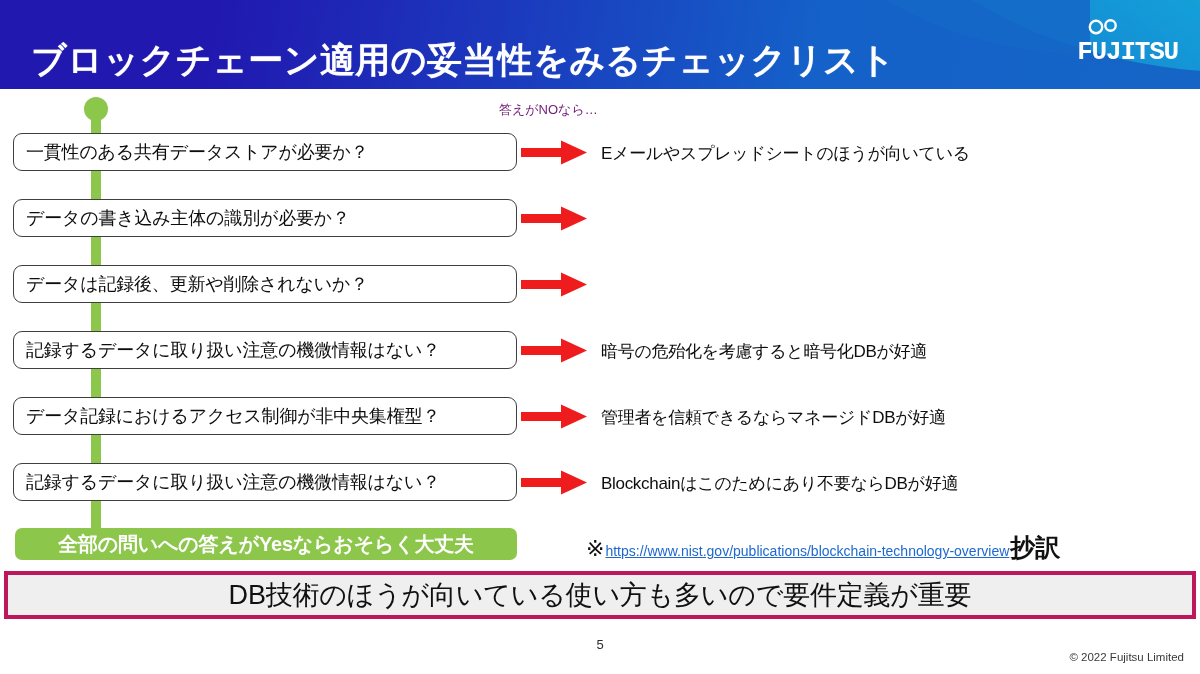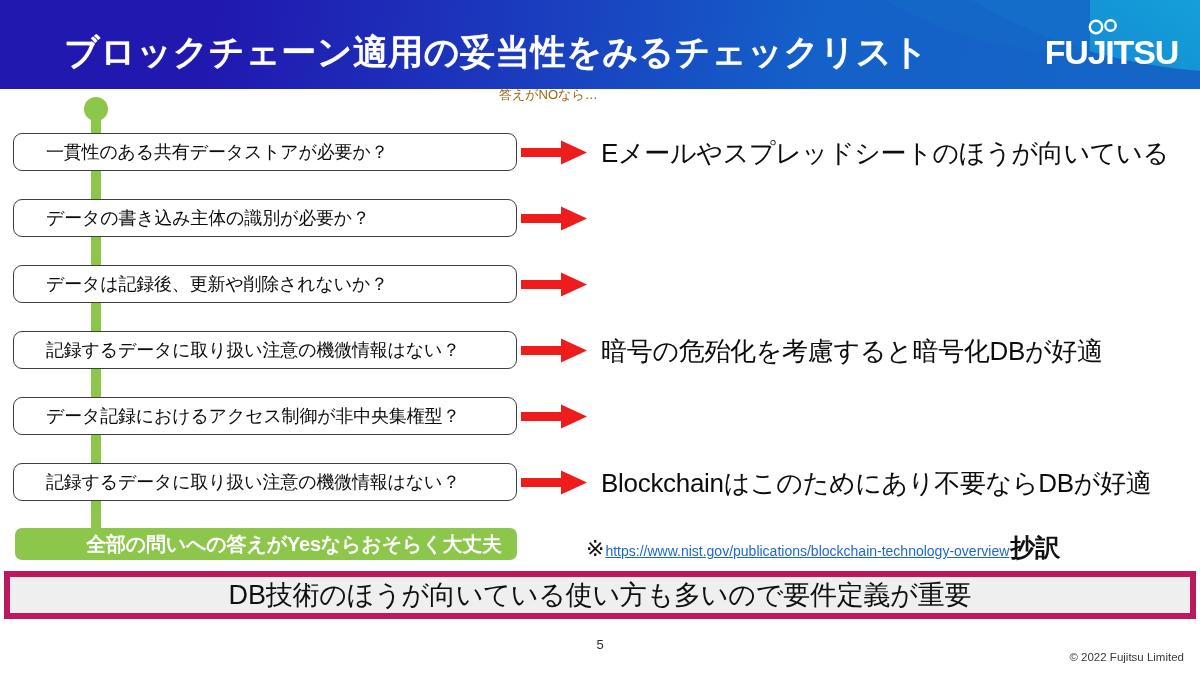--- a/index.html
+++ b/index.html
@@ -25,103 +25,101 @@
     transform:rotate(-2deg);
     pointer-events:none;
   }
   .header-swoosh2{
     position:absolute;right:110px;top:-196px;width:330px;height:250px;
     border-radius:0 0 0 100%;
     background:#1467c7;
     opacity:.85;
   }
   .header-title{
-    position:absolute;left:31px;top:27px;
+    position:absolute;left:31px;top:35px;
     font-size:35px;font-weight:bold;color:#ffffff;
     letter-spacing:.4px;line-height:50px;white-space:nowrap;
     text-shadow:0 0 1px rgba(255,255,255,.4);
     font-family:"Liberation Sans","DejaVu Sans",sans-serif;
-    margin-left:33px;
   }
   .logo{
     position:absolute;right:22px;top:22px;width:164px;height:48px;
   }
   .logo-text{
     position:absolute;left:0;bottom:0;width:164px;
     text-align:right;
-    color:#ffffff;font-size:34px;font-weight:bold;
+    color:#ffffff;font-size:26px;font-weight:bold;
     letter-spacing:-1.2px;line-height:36px;
-    font-family:Liberation Sans, sans-serif;
+    font-family:Liberation Mono, monospace;
   }
   .logo-inf{position:absolute;left:73px;top:-3px;width:34px;height:16px;}
 
   
   .spine{
     position:absolute;left:91px;top:104px;width:10px;height:436px;
     background:#8cc64b;
   }
   .spine-node{
     position:absolute;left:84px;top:97px;width:24px;height:24px;
     border-radius:50%;background:#8cc64b;
   }
 
   
   .no-caption{
-    position:absolute;left:499px;top:86px;
-    font-size:13px;color:#a16207;white-space:nowrap;
+    position:absolute;left:499px;top:101px;
+    font-size:13px;color:#701a75;white-space:nowrap;
   }
 
   
   .row{position:absolute;left:0;width:1200px;height:40px;}
   .qbox{
     position:absolute;left:13px;top:0;width:504px;height:38px;
     border:1.6px solid #3f3f3f;border-radius:9px;background:#ffffff;
     box-sizing:border-box;
   }
   .qbox-label{
     position:absolute;left:12px;top:50%;transform:translateY(-50%);
-    font-size:18px;color:#0d0d0d;white-space:nowrap;letter-spacing:-.2px;margin-left:20px;
+    font-size:18px;color:#0d0d0d;white-space:nowrap;letter-spacing:-.2px;
   }
   .arrow{
     position:absolute;left:521px;top:7px;width:66px;height:25px;
   }
   .ans{
     position:absolute;left:601px;top:50%;transform:translateY(-50%);
-    font-size:26px;color:#0d0d0d;white-space:nowrap;letter-spacing:-.3px;
+    font-size:17px;color:#0d0d0d;white-space:nowrap;letter-spacing:-.3px;
   }
 
   
   .banner{
     position:absolute;left:15px;top:528px;width:502px;height:32px;
     background:#8cc64b;border-radius:7px;
   }
   .banner-label{
     position:absolute;left:50%;top:50%;transform:translate(-50%,-50%);
     color:#ffffff;font-size:20px;font-weight:bold;white-space:nowrap;
     letter-spacing:-.2px;
-    margin-left:28px;
   }
 
   
   .footnote{
     position:absolute;left:586px;top:531px;
     font-size:20px;color:#111111;white-space:nowrap;
     display:flex;align-items:baseline;
   }
   .footnote .mark{font-size:22px;}
   .footnote .url{
     font-size:14px;color:#1d68d0;text-decoration:underline;
     padding:0 1px;cursor:pointer;
   }
   .footnote .tail{font-size:25px;font-weight:bold;}
 
   
   .summary{
     position:absolute;left:4px;top:571px;width:1192px;height:48px;
-    background:#efefef;border:6px solid #be185d;box-sizing:border-box;
+    background:#efefef;border:4px solid #be185d;box-sizing:border-box;
   }
   .summary-label{
     position:absolute;left:50%;top:50%;transform:translate(-50%,-50%);
     font-size:27px;color:#101010;white-space:nowrap;letter-spacing:-.2px;
   }
 
   
   .page-num{
     position:absolute;left:0;top:637px;width:1200px;text-align:center;
     font-size:13px;color:#2b2b2b;
@@ -193,20 +191,21 @@
     <div class="ans">暗号の危殆化を考慮すると暗号化DBが好適</div>
   </div>
 
   <div class="row" style="top:397px">
     <div class="qbox">
       <span class="qbox-label">データ記録におけるアクセス制御が非中央集権型？</span>
     </div>
     <svg class="arrow" viewBox="0 0 66 25">
       <polygon points="0,8 40,8 40,0.5 66,12.5 40,24.5 40,17 0,17" fill="#ee1c1c"></polygon>
     </svg>
+    <div class="ans">管理者を信頼できるならマネージドDBが好適</div>
   </div>
 
   <div class="row" style="top:463px">
     <div class="qbox">
       <span class="qbox-label">記録するデータに取り扱い注意の機微情報はない？</span>
     </div>
     <svg class="arrow" viewBox="0 0 66 25">
       <polygon points="0,8 40,8 40,0.5 66,12.5 40,24.5 40,17 0,17" fill="#ee1c1c"></polygon>
     </svg>
     <div class="ans">Blockchainはこのためにあり不要ならDBが好適</div>

